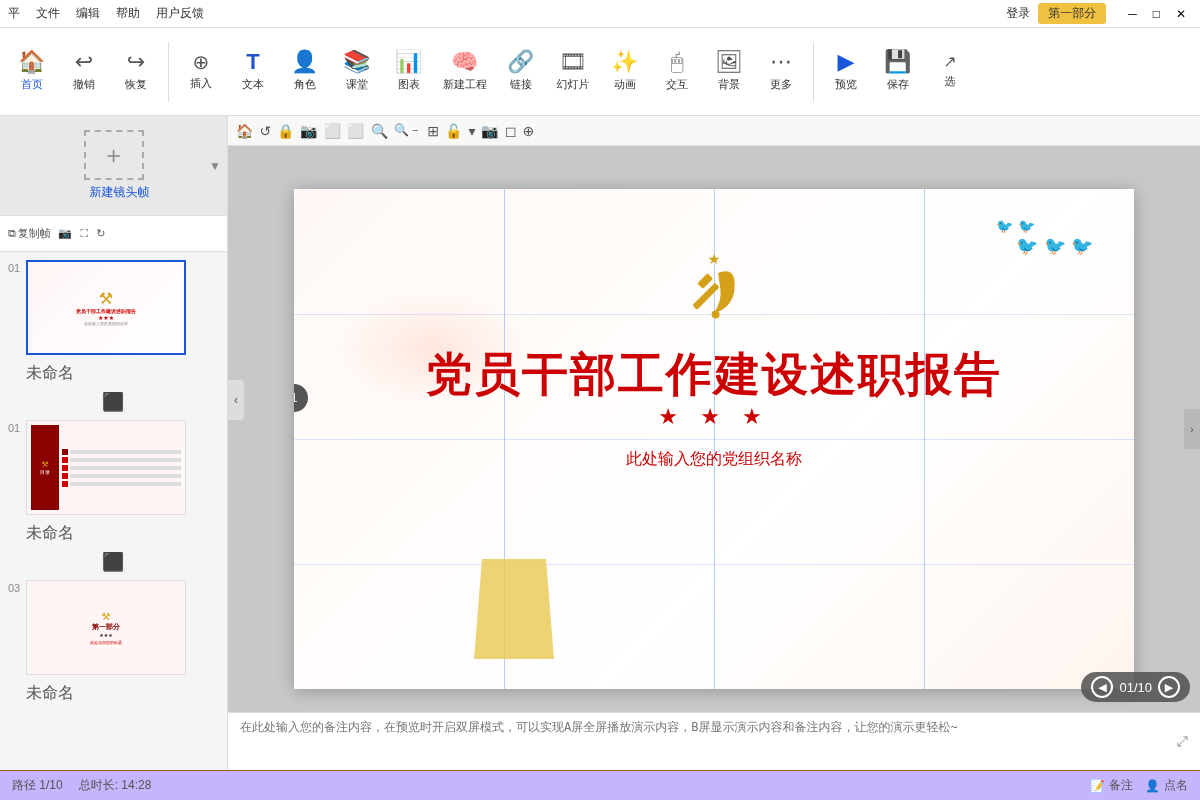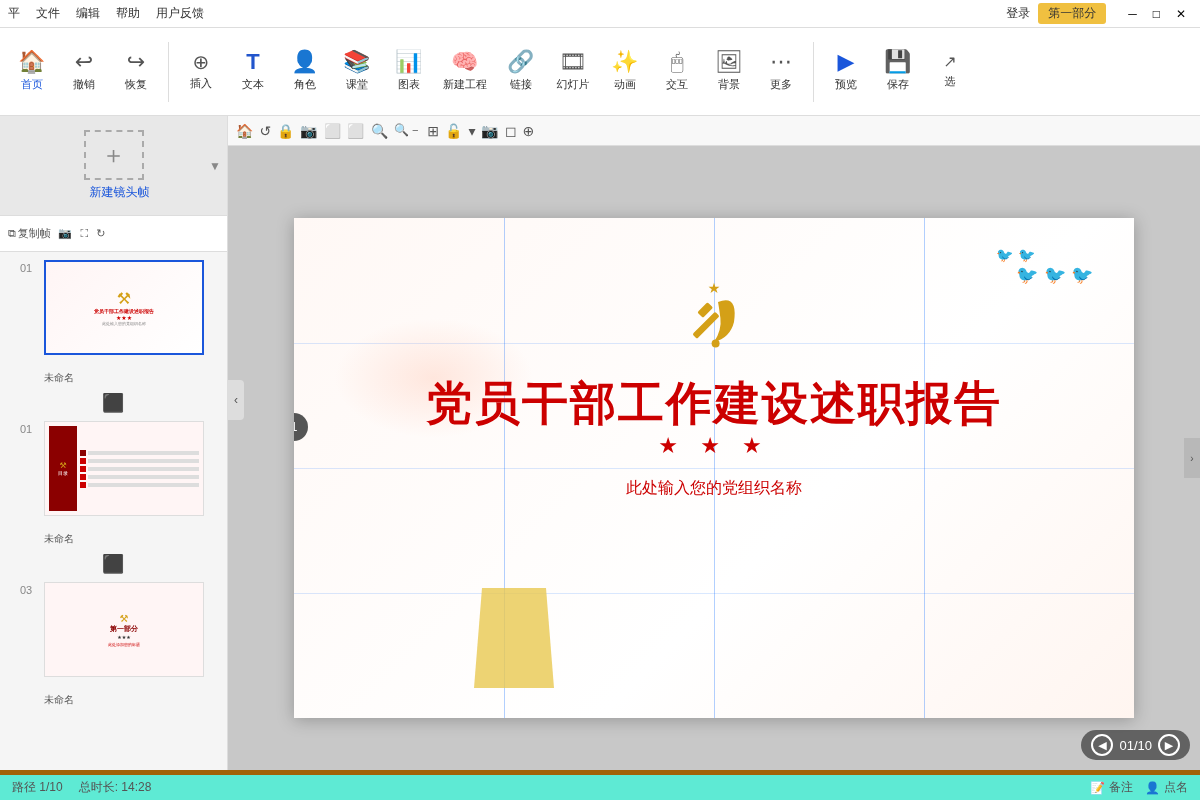--- a/index.html
+++ b/index.html
@@ -95,37 +95,36 @@
 
     #slides-list {
       flex: 1;
       overflow-y: auto;
       padding: 4px 0;
     }
 
     .slide-item {
       display: flex;
       align-items: flex-start;
-      padding: 4px 20px;
-      gap: 6px;
+      padding: 4px 8px;
       cursor: pointer;
       position: relative;
     }
     .slide-number { font-size: 11px; color: #888; min-width: 18px; padding-top: 2px; }
     .slide-thumb {
       width: 160px;
       height: 95px;
       background: #fff;
       border: 1px solid #ddd;
       overflow: hidden;
       position: relative;
       flex-shrink: 0;
     }
     .slide-thumb.active-thumb { border: 2px solid #1a56db; }
-    .slide-name { font-size: 10px; color: #555; margin-top: 14px; }
+    .slide-name { font-size: 16px; color: #555; margin-top: 6px; }
 
     
     .thumb1-bg { width: 100%; height: 100%; background: linear-gradient(135deg, #fff5f5 0%, #fff 100%); display: flex; flex-direction: column; align-items: center; justify-content: center; padding: 4px; }
     .thumb1-emblem { font-size: 16px; color: #d4a017; text-align: center; }
     .thumb1-title { font-size: 5px; color: #cc0000; text-align: center; font-weight: bold; line-height: 1.2; }
     .thumb1-stars { font-size: 6px; color: #cc0000; }
     .thumb1-subtitle { font-size: 4px; color: #888; }
 
     
     .thumb2-bg { width: 100%; height: 100%; background: #fff5f5; display: flex; align-items: center; padding: 4px; gap: 3px; }
@@ -361,22 +360,22 @@
       border: none;
       resize: none;
       background: transparent;
       height: 100%;
     }
     #notes-expand { font-size: 14px; color: #888; cursor: pointer; margin-left: 8px; }
 
     
     #statusbar {
       height: 30px;
-      background: #5eead4;
-      border-top: 5px solid #a16207;
+      background: #c4b5fd;
+      border-top: 1px solid #a16207;
       display: flex;
       align-items: center;
       padding: 0 12px;
       gap: 16px;
       font-size: 12px;
       color: #555;
       justify-content: space-between;
     }
     #statusbar-left { display: flex; gap: 16px; }
     #statusbar-right { display: flex; gap: 12px; align-items: center; }
@@ -658,20 +657,24 @@
       <div id="right-arrow">›</div>
 
       <div id="bottom-counter">
         <div class="counter-circle">◀</div>
         <span>01/10</span>
         <div class="counter-circle">▶</div>
       </div>
 
     </div>
 
+    <div id="notes-area">
+      <textarea id="notes-input" placeholder="在此处输入您的备注内容，在预览时开启双屏模式，可以实现A屏全屏播放演示内容，B屏显示演示内容和备注内容，让您的演示更轻松~" style=""></textarea>
+      <span id="notes-expand">⤢</span>
+    </div>
 
   </div>
 
 </div>
 
 <div id="statusbar">
   <div id="statusbar-left">
     <span>路径 1/10</span>
     <span>总时长: 14:28</span>
   </div>

